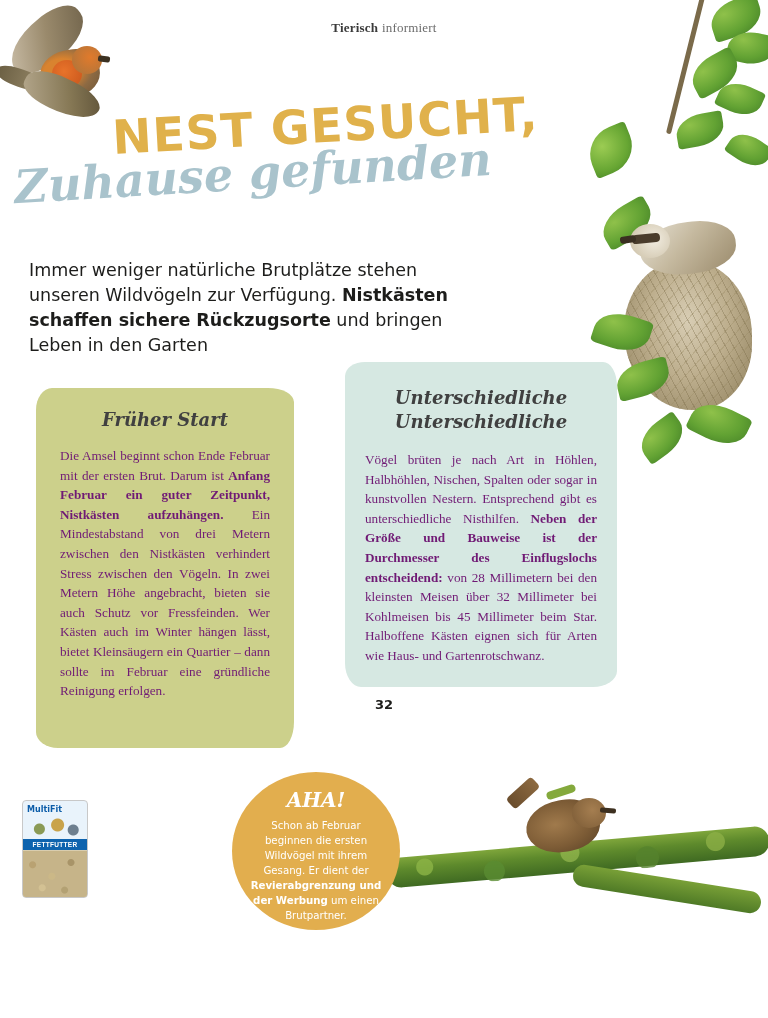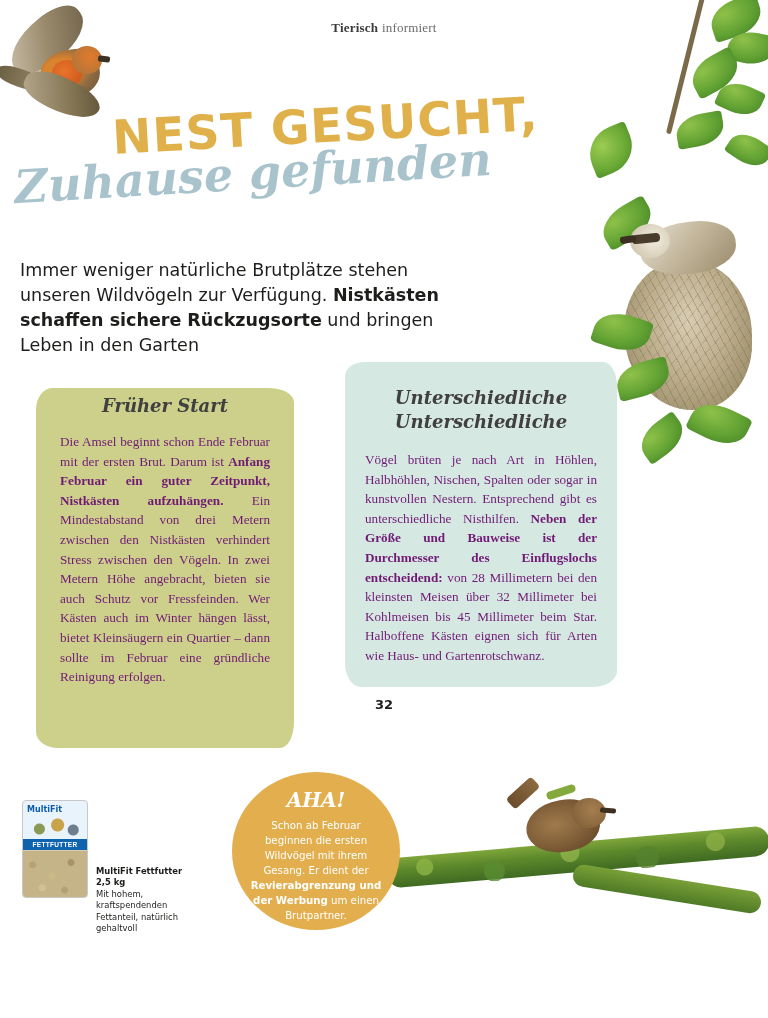--- a/index.html
+++ b/index.html
@@ -72,21 +72,21 @@
     font-weight: 700;
     font-size: 46px;
     color: #a9c3cc;
     transform: rotate(-3.4deg);
     white-space: nowrap;
   }
 
   
   .intro {
     position: absolute;
-    left: 20px;
+    left: 29px;
     top: 240px;
     width: 420px;
     font-size: 17.5px;
     line-height: 25px;
     color: #1d1d1b;
     font-family: "DejaVu Sans", sans-serif;
   }
   .intro b {
     font-weight: 700;
   }
@@ -96,21 +96,21 @@
     position: absolute;
     box-sizing: border-box;
   }
   .box-left {
     left: 36px;
     top: 388px;
     width: 258px;
     height: 360px;
     background: #ccd08b;
     border-radius: 16px 26px 14px 22px / 22px 14px 26px 16px;
-    padding: 6px 24px 18px 24px;
+    padding: 20px 24px 18px 24px;
   }
   .box-right {
     left: 345px;
     top: 362px;
     width: 272px;
     height: 325px;
     background: #d6e8e2;
     border-radius: 20px 14px 24px 16px / 14px 24px 16px 24px;
     padding: 24px 20px 18px 20px;
   }
@@ -504,21 +504,16 @@
     </div>
   </div>
 
   <div class="product-pack">
     <div class="pack-logo">MultiFit</div>
     <div class="pack-birds"></div>
     <div class="pack-band">FETTFUTTER</div>
     <div class="pack-seed"></div>
   </div>
 
-  <div class="product-caption">
-    <div class="pname">MultiFit Fettfutter</div>
-    <div class="pname">2,5 kg</div>
-    <div>Mit hohem, kraftspendenden Fettanteil, natürlich gehaltvoll</div>
-  </div>
 
   <div class="page-number">32</div>
 
 </div>
 
 </body></html>

